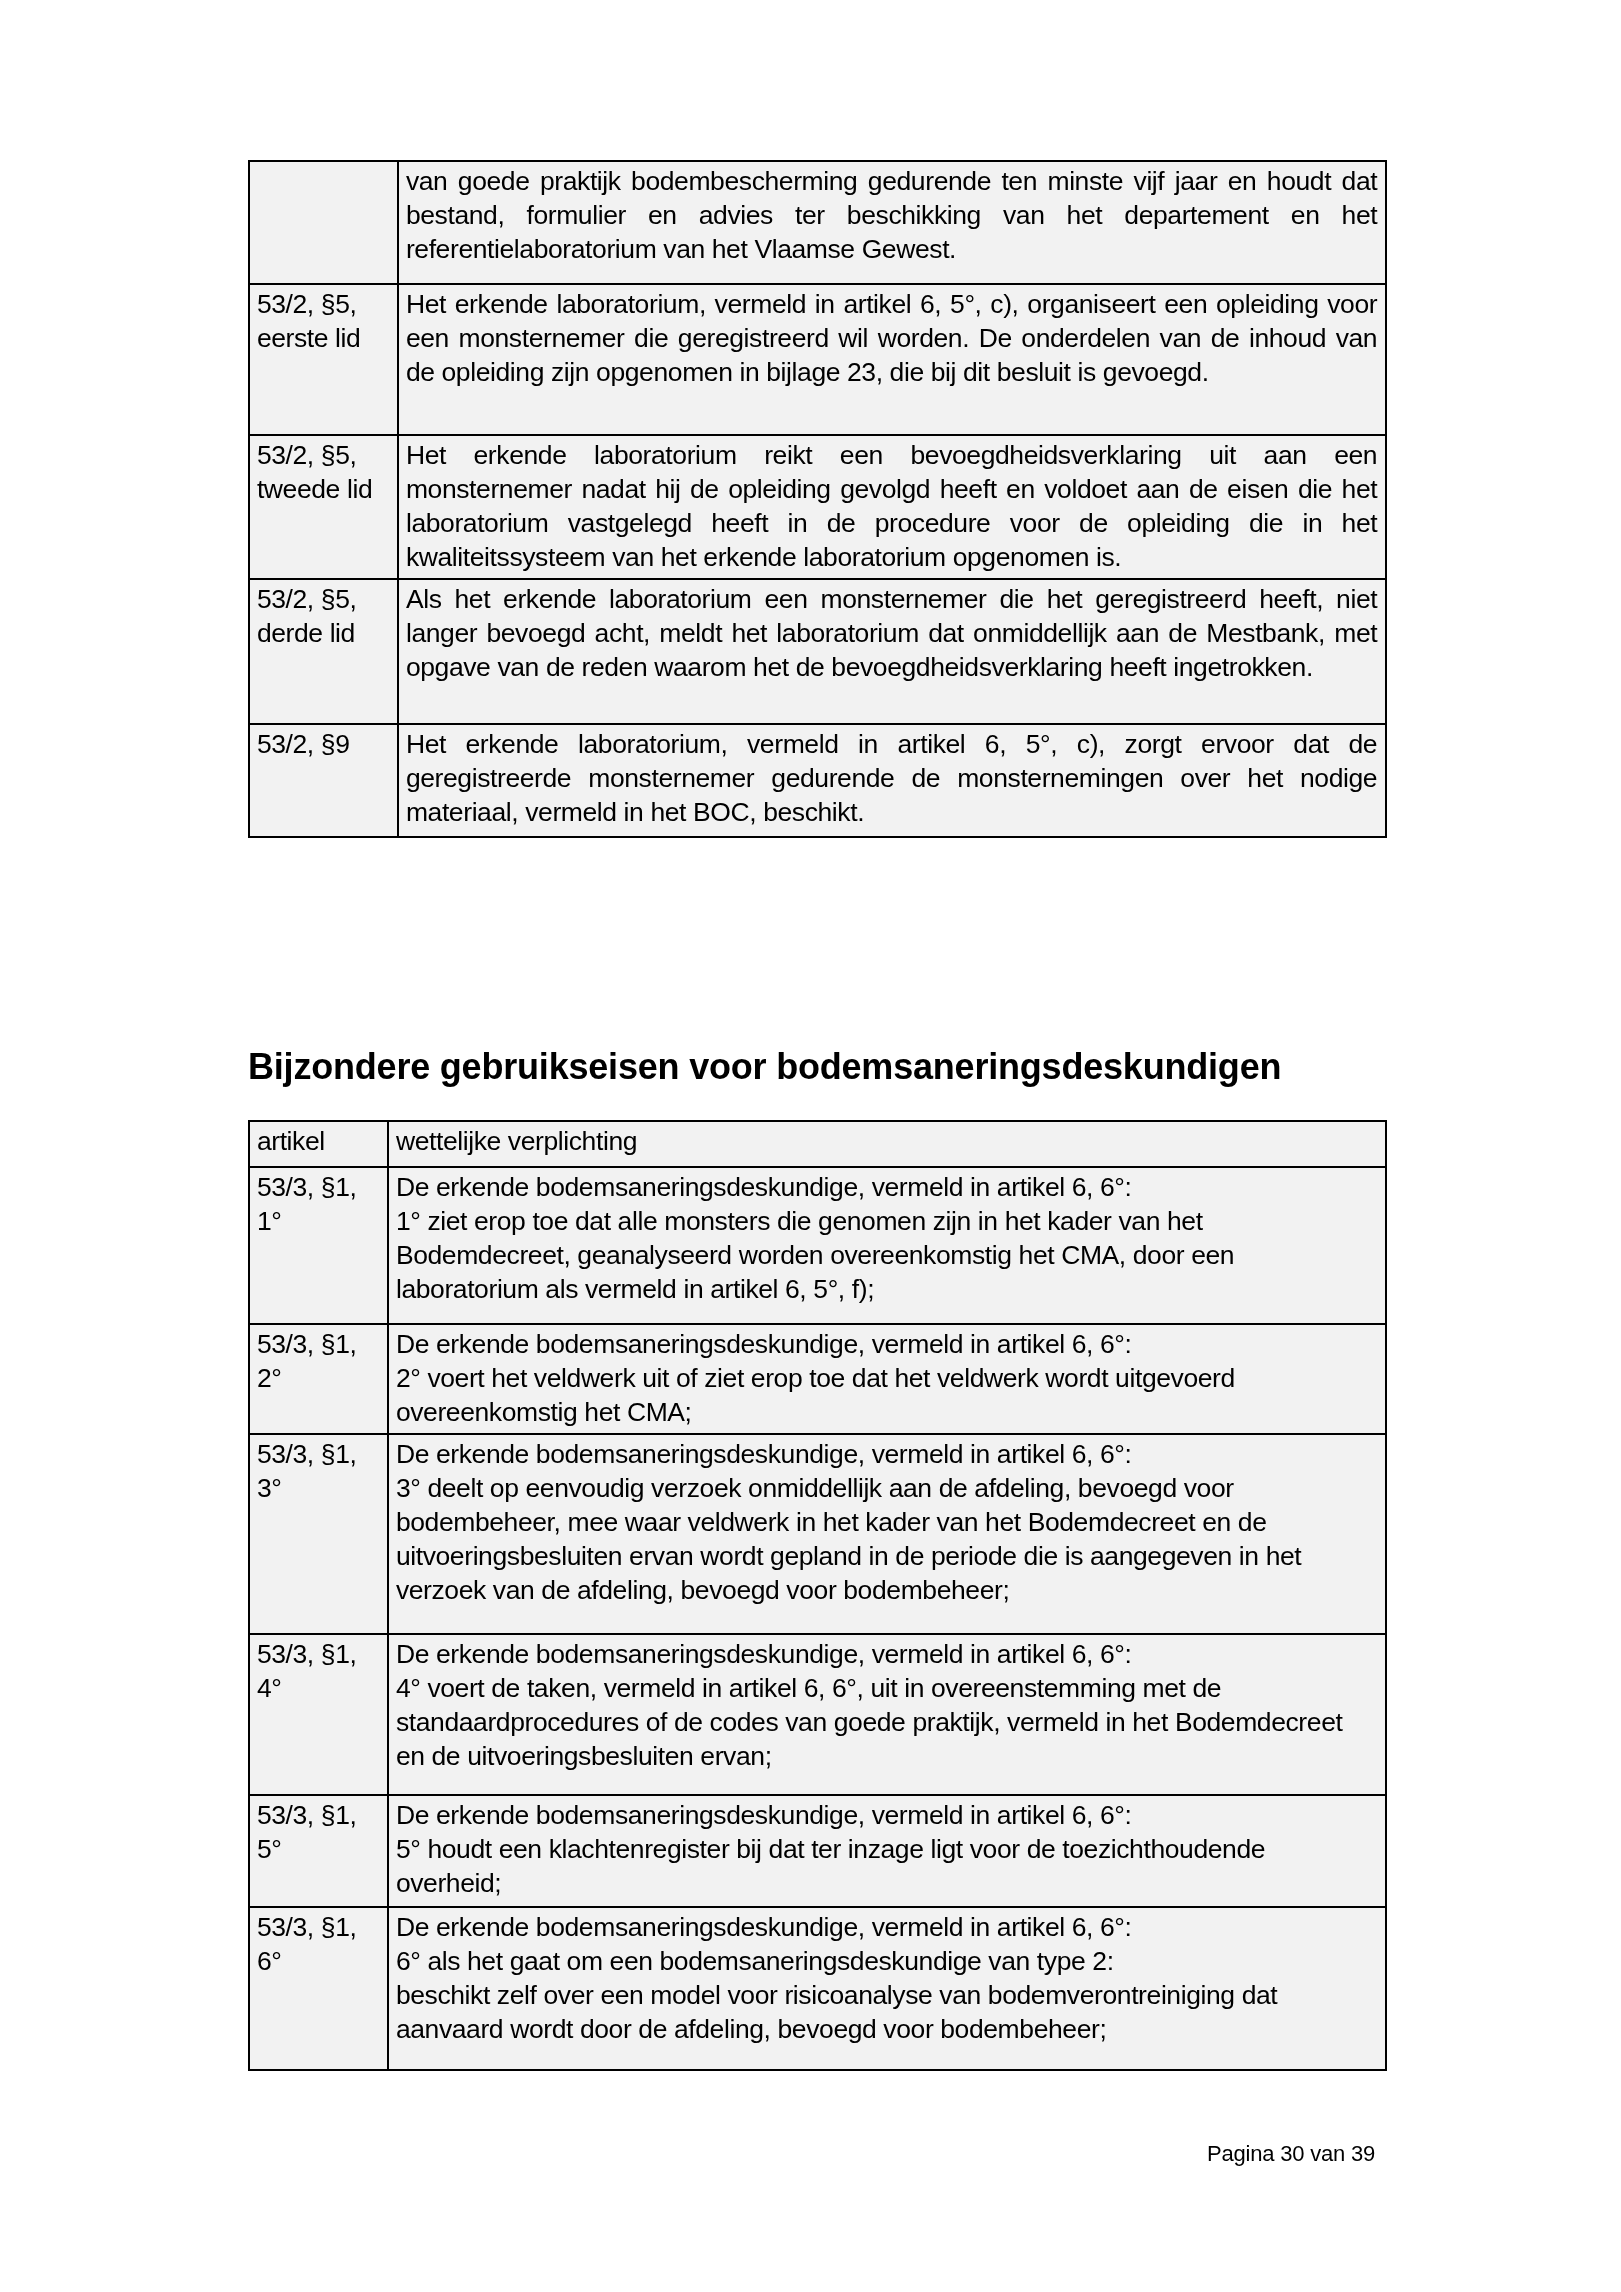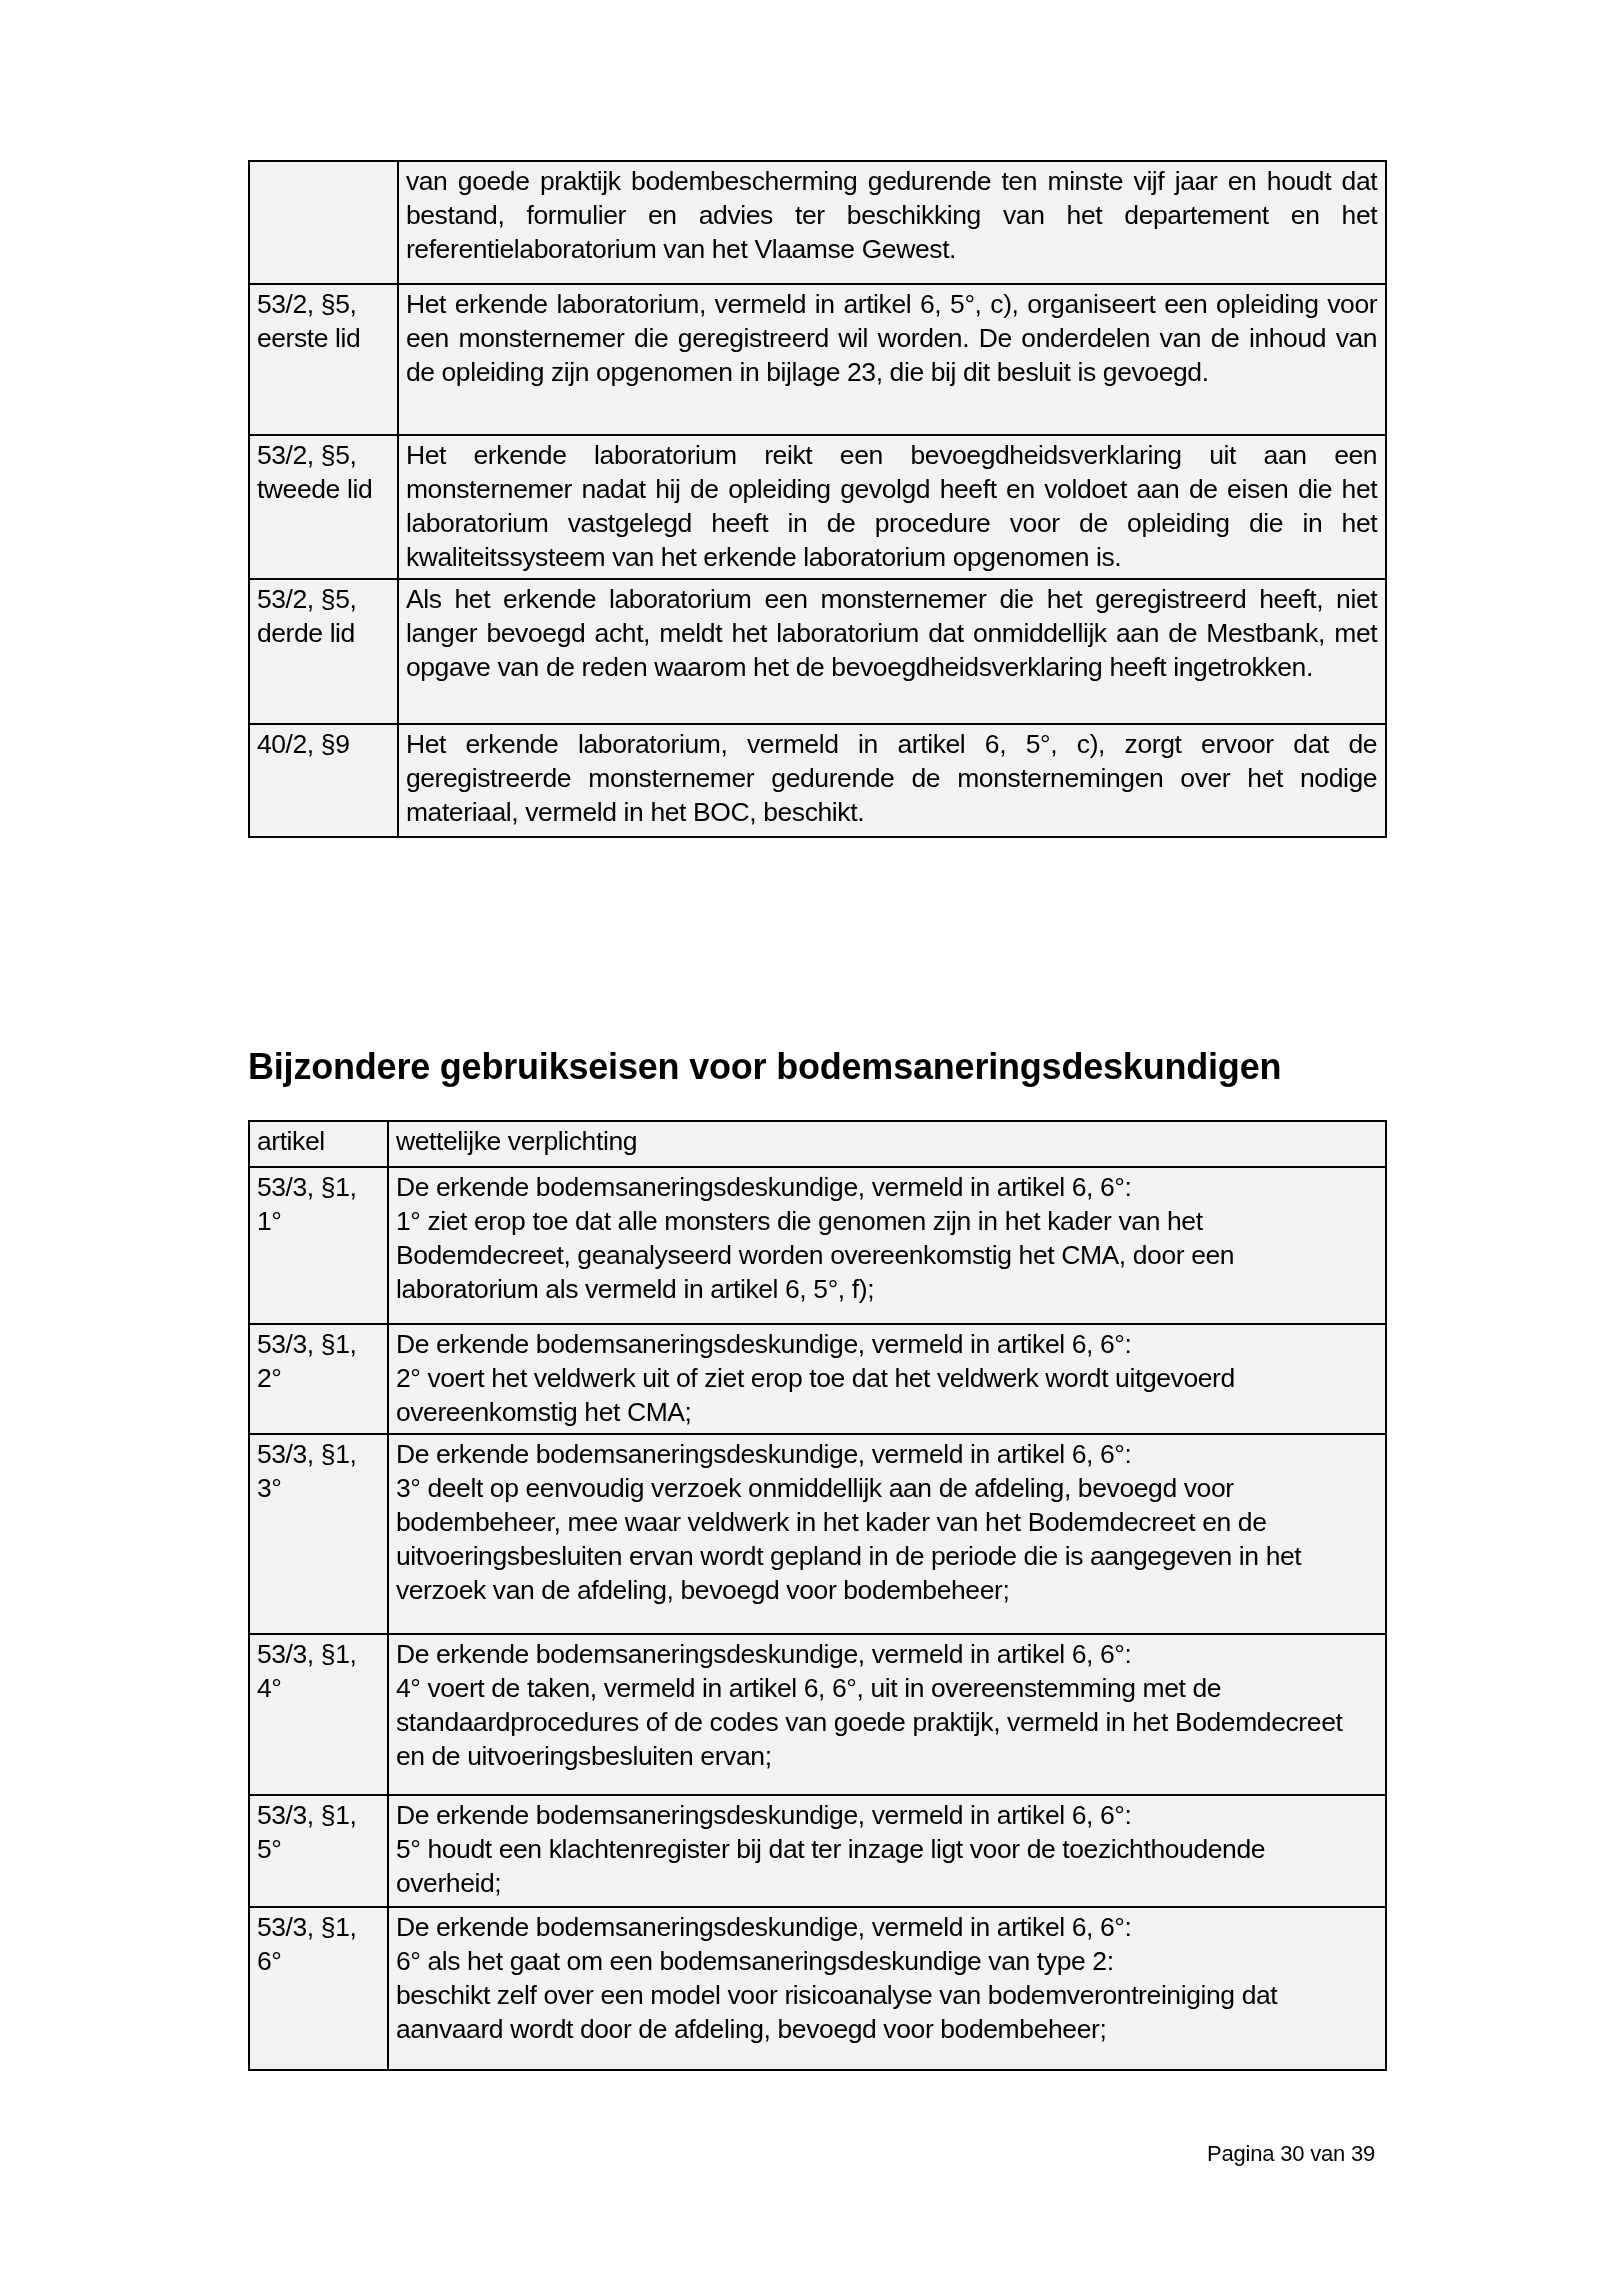--- a/index.html
+++ b/index.html
@@ -80,21 +80,21 @@
       </tr>
       <tr style="height:130px;padding-left:36px;">
         <td class="cell-artikel">53/2, §5, tweede lid</td>
         <td class="cell-text">Het erkende laboratorium reikt een bevoegdheidsverklaring uit aan een monsternemer nadat hij de opleiding gevolgd heeft en voldoet aan de eisen die het laboratorium vastgelegd heeft in de procedure voor de opleiding die in het kwaliteitssysteem van het erkende laboratorium opgenomen is.</td>
       </tr>
       <tr style="height:145px;margin-left:20px;">
         <td class="cell-artikel">53/2, §5, derde lid</td>
         <td class="cell-text">Als het erkende laboratorium een monsternemer die het geregistreerd heeft, niet langer bevoegd acht, meldt het laboratorium dat onmiddellijk aan de Mestbank, met opgave van de reden waarom het de bevoegdheidsverklaring heeft ingetrokken.</td>
       </tr>
       <tr style="height:113px;">
-        <td class="cell-artikel">40/2, §9</td>
+        <td class="cell-artikel">53/2, §9</td>
         <td class="cell-text">Het erkende laboratorium, vermeld in artikel 6, 5°, c), zorgt ervoor dat de geregistreerde monsternemer gedurende de monsternemingen over het nodige materiaal, vermeld in het BOC, beschikt.</td>
       </tr>
     </tbody>
   </table>
 
   <div class="section-heading">Bijzondere gebruikseisen voor bodemsaneringsdeskundigen</div>
 
   <table class="doc-table" id="table2">
     <colgroup>
         <col class="c1">

